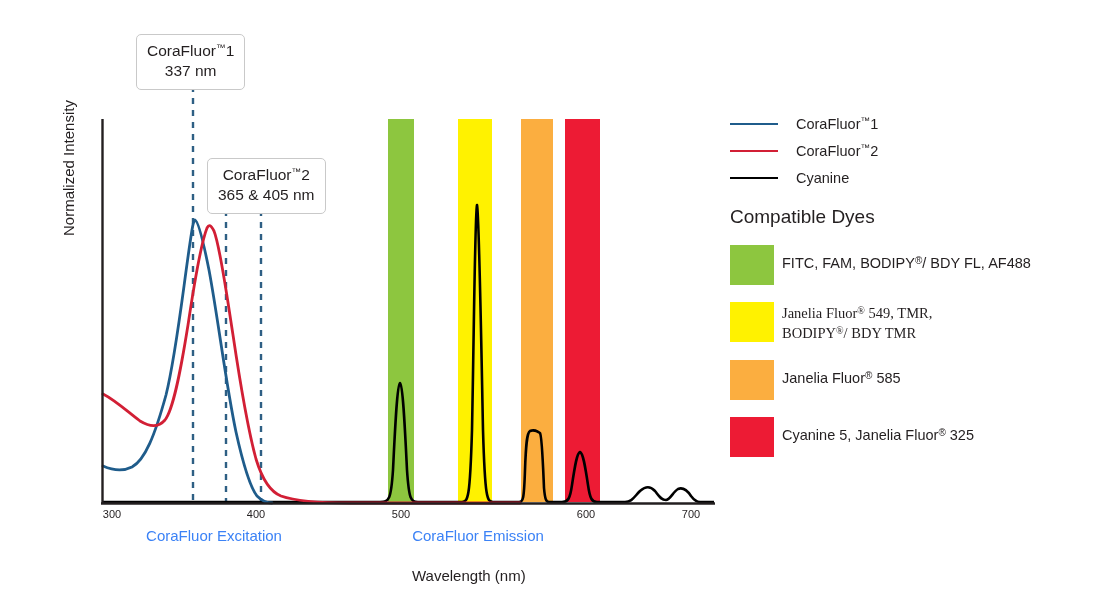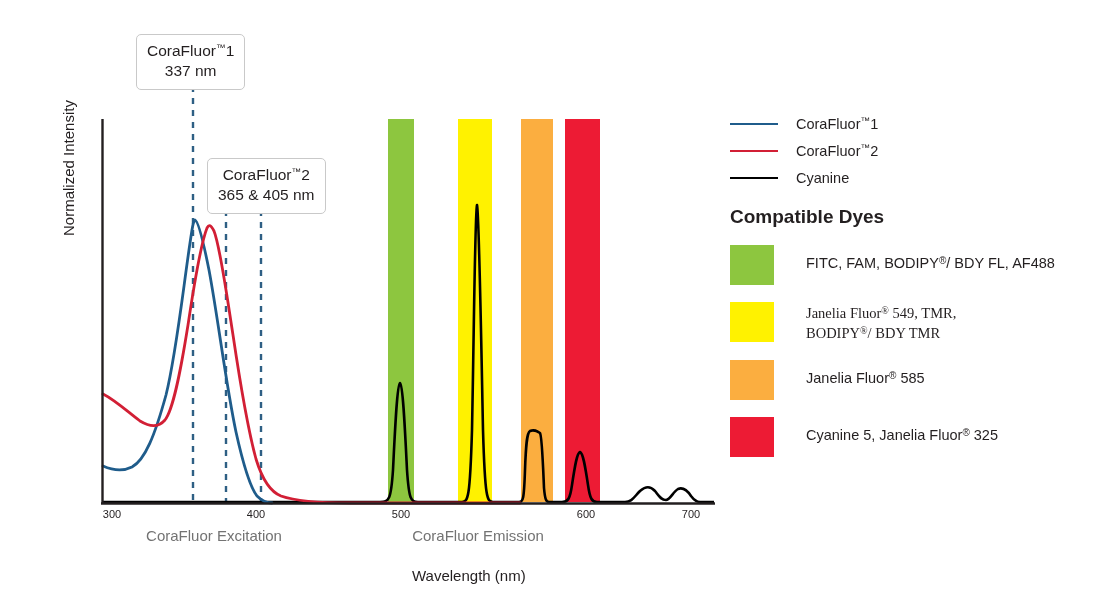--- a/index.html
+++ b/index.html
@@ -56,21 +56,21 @@
   .axis-tick {
     position: absolute;
     font-size: 11px;
     color: #231f20;
     transform: translateX(-50%);
     white-space: nowrap;
   }
   .axis-sublabel {
     position: absolute;
     font-size: 15px;
-    color: #737373;
+    color: #3b82f6;
     transform: translateX(-50%);
     white-space: nowrap;
   }
   #xaxis-title {
     position: absolute;
     left: 412px;
     top: 567px;
     font-size: 15px;
     color: #231f20;
     white-space: nowrap;
@@ -107,35 +107,35 @@
   }
   .series-label {
     margin-left: 18px;
     font-size: 14.5px;
     color: #231f20;
     white-space: nowrap;
   }
   #dyes-heading {
     margin-top: 15px;
     font-size: 19px;
-    font-weight: bold;
+    font-weight: normal;
     color: #231f20;
   }
   .dye-row {
     display: flex;
     align-items: flex-start;
     margin-top: 17px;
   }
   .dye-swatch {
     width: 44px;
     height: 40px;
     flex: 0 0 44px;
   }
   .dye-label {
-    margin-left: 32px;
+    margin-left: 8px;
     font-size: 14.5px;
     line-height: 1.35;
     color: #231f20;
     padding-top: 9px;
   }
   .dye-row.two-line .dye-label { padding-top: 2px; font-family: Liberation Serif, serif; }
 </style>
 </head>
 <body>
 

